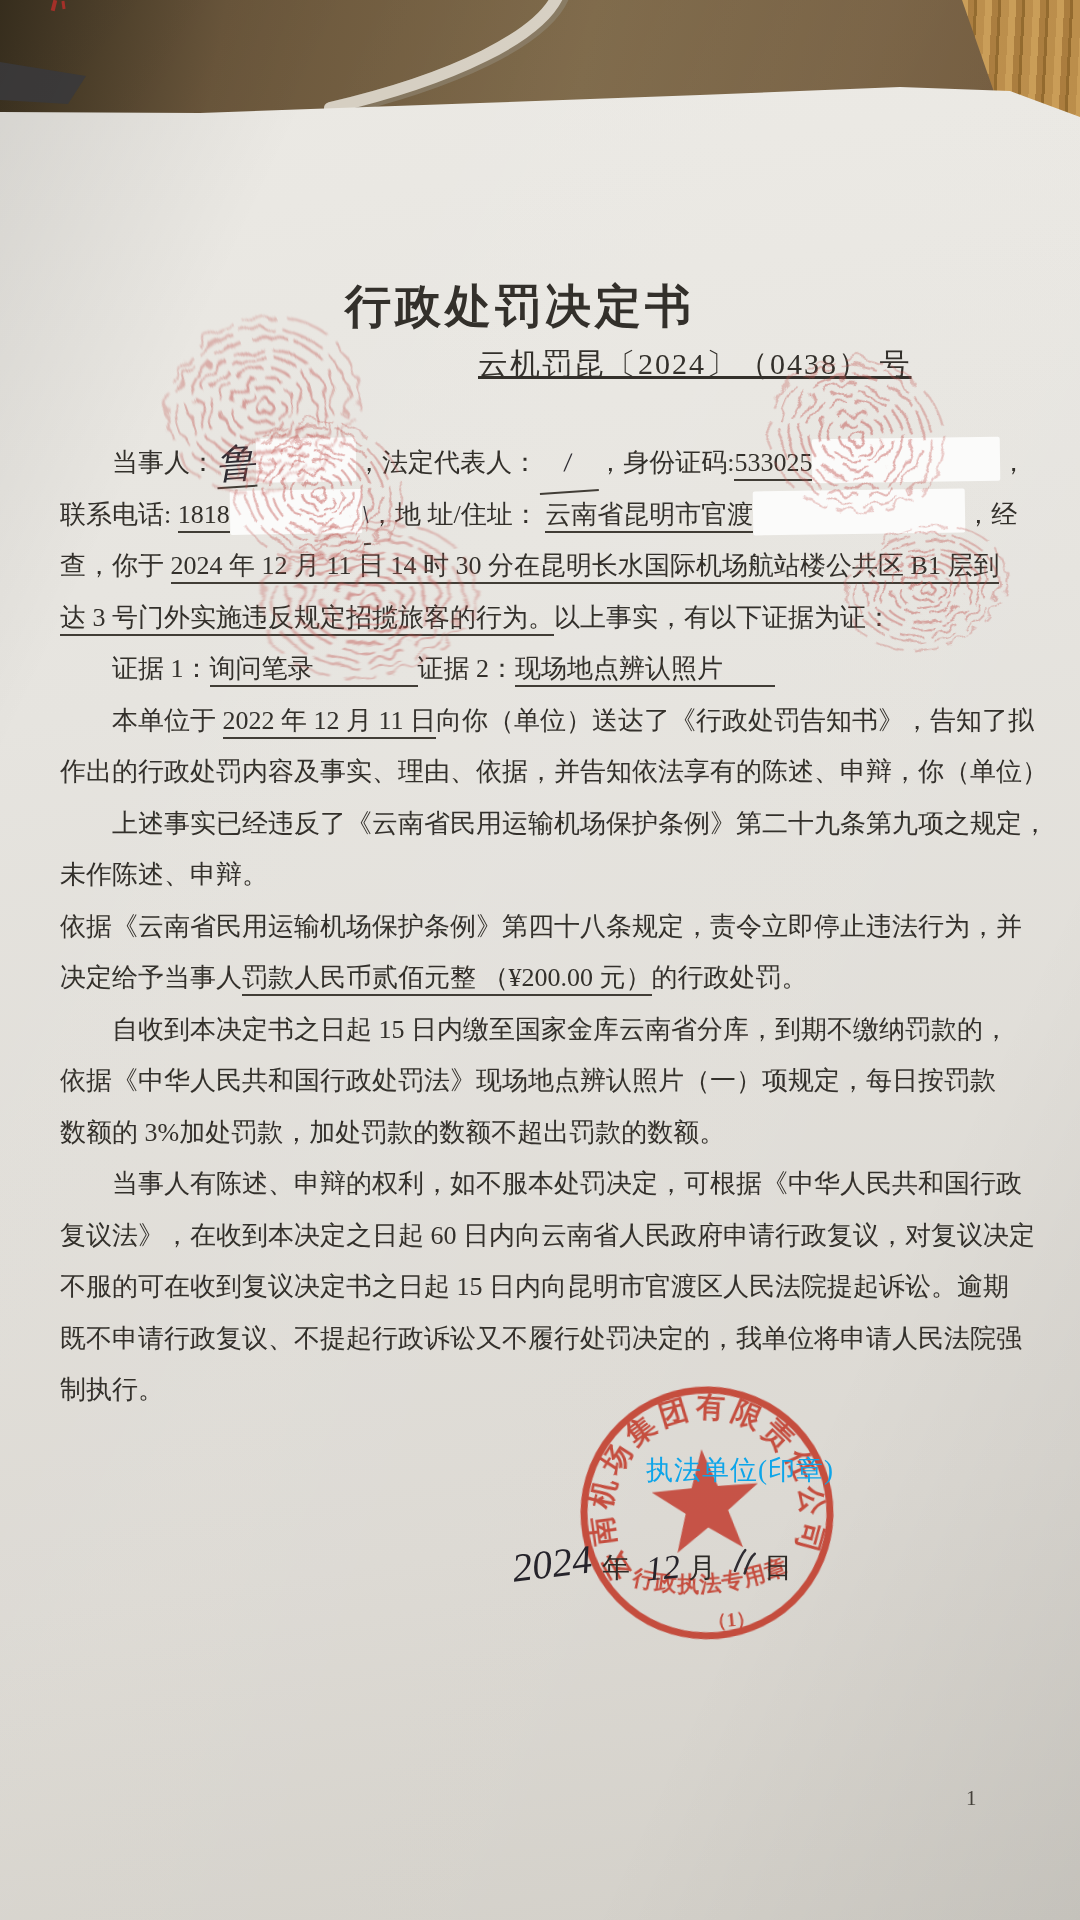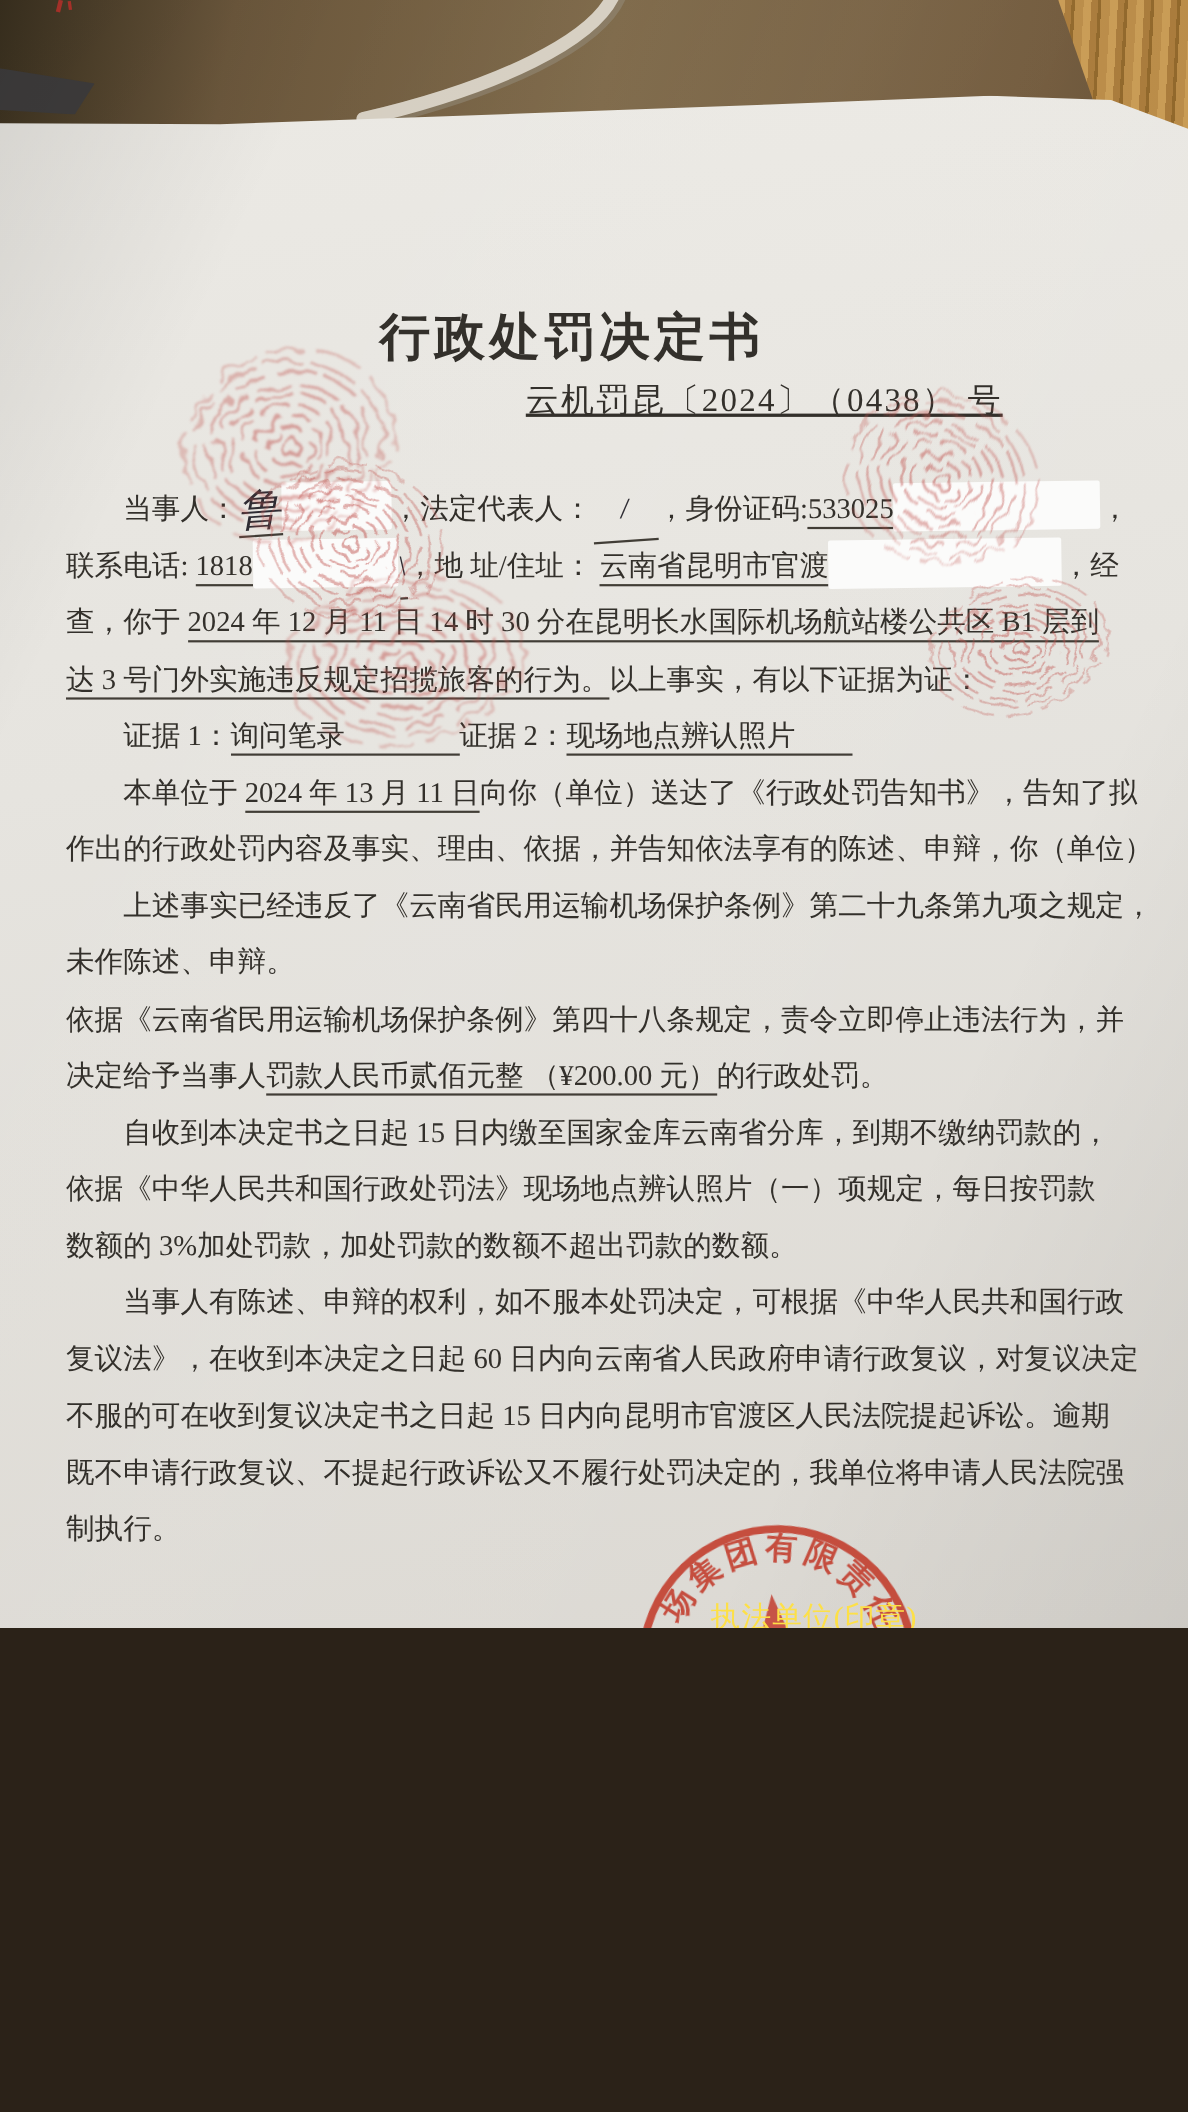--- a/index.html
+++ b/index.html
@@ -1,16 +1,16 @@
 <!DOCTYPE html>
 <html><head>
 <meta charset="utf-8">
 <style>
   html,body{margin:0;padding:0;background:#2b2218;}
-  #page{position:relative;width:1080px;height:1480px;overflow:hidden;
+  #page{position:relative;width:1080px;height:1920px;overflow:hidden;
         font-family:"Liberation Serif","DejaVu Serif",serif;}
   
   .wall{position:absolute;inset:0;
     background:linear-gradient(100deg,#3c3220 0%,#6b573c 16%,#7d6848 42%,#70583a 72%,#4a3a26 100%);}
   .wall-vignette{position:absolute;inset:0;
     background:radial-gradient(120% 60% at 50% 0%,rgba(0,0,0,0) 55%,rgba(0,0,0,.25) 100%);}
   .wood{position:absolute;left:0;top:0;width:1080px;height:130px;
     clip-path:polygon(962px 0,1080px 0,1080px 128px,1002px 115px);
     background:repeating-linear-gradient(93deg,#c89a52 0 7px,#a87938 7px 13px,#8f6527 13px 16px,#b98a45 16px 24px);}
   .dark-object{position:absolute;left:0;top:58px;width:92px;height:50px;
@@ -29,21 +29,21 @@
   .docnum{position:absolute;left:478px;top:344px;font-size:30px;letter-spacing:2px;text-decoration:underline;}
   #doc-lines{position:absolute;left:60px;top:437px;width:975px;font-size:26px;
     line-height:51.5px;white-space:nowrap;}
   .line{height:51.5px;}
   .u{border-bottom:2px solid #413d36;padding-bottom:2px;}
   .redact{display:inline-block;height:42px;background:#fbfbfa;vertical-align:-11px;
     transform:rotate(-0.8deg);border-radius:2px;}
   .redact.u{border-bottom:none;}
   .hw{display:inline-block;font-style:italic;color:#2e2c33;transform:rotate(-4deg);}
   .hw-big{font-size:40px;line-height:40px;vertical-align:-6px;}
-  .sign-label{position:absolute;left:646px;top:1452px;font-size:27px;letter-spacing:1px;color:#fde047;z-index:5;}
+  .sign-label{position:absolute;left:646px;top:1452px;font-size:27px;letter-spacing:1px;color:#0ea5e9;z-index:5;}
   .date-row{position:absolute;left:512px;top:1540px;z-index:5;color:#2c2a26;font-size:28px;
     display:flex;align-items:flex-end;}
   .date-row .hw-year{font-size:40px;font-style:italic;transform:rotate(-7deg);margin-right:4px;color:#26242b;}
   .date-row .hw-month{font-size:34px;font-style:italic;transform:rotate(-5deg);margin:0 2px 0 10px;color:#26242b;}
   .date-row .plabel{margin:0 6px;}
   .day-scribble{margin:0 2px 4px 8px;transform:rotate(9deg);}
   .page-num{position:absolute;left:966px;top:1786px;font-size:21px;color:#44403a;}
   
   .fx{position:absolute;left:0;top:0;z-index:3;pointer-events:none;}
   .bg-svg{position:absolute;left:0;top:0;z-index:0;pointer-events:none;}
@@ -70,21 +70,21 @@
   <div class="paper-light zpaper"></div>
 
   <div class="title ink ztext" style="position:absolute;">行政处罚决定书</div>
   <div class="docnum ink ztext">云机罚昆〔2024〕（0438） 号</div>
   <div id="doc-lines" class="ink ztext">
       <div class="line"><span>　　当事人：</span><span class="u hw hw-big">鲁</span><span class="redact u" style="width: 100px;"></span><span>，法定代表人：</span><span class="u hw">　/　</span><span>，身份证码:</span><span class="u">533025</span><span class="redact u" style="width: 188px;"></span><span>，</span></div>
       <div class="line"><span>联系电话: </span><span class="u">1818</span><span class="redact u" style="width: 132px;"></span><span class="u hw"> \</span><span>，地 址/住址： </span><span class="u">云南省昆明市官渡</span><span class="redact u" style="width: 212px;"></span><span>，经</span></div>
       <div class="line"><span>查，你于 </span><span class="u">2024 年 12 月 11 日 14 时 30 分在昆明长水国际机场航站楼公共区 B1 层到</span></div>
       <div class="line"><span class="u">达 3 号门外实施违反规定招揽旅客的行为。</span><span>以上事实，有以下证据为证：</span></div>
       <div class="line"><span>　　证据 1：</span><span class="u">询问笔录　　　　</span><span>证据 2：</span><span class="u">现场地点辨认照片　　</span></div>
-      <div class="line"><span>　　本单位于 </span><span class="u">2024 年 13 月 11 日</span><span>向你（单位）送达了《行政处罚告知书》，告知了拟</span></div>
+      <div class="line"><span>　　本单位于 </span><span class="u">2022 年 12 月 11 日</span><span>向你（单位）送达了《行政处罚告知书》，告知了拟</span></div>
       <div class="line"><span>作出的行政处罚内容及事实、理由、依据，并告知依法享有的陈述、申辩，你（单位）</span></div>
       <div class="line"><span>　　上述事实已经违反了《云南省民用运输机场保护条例》第二十九条第九项之规定，</span></div>
       <div class="line"><span>未作陈述、申辩。</span></div>
       <div class="line"><span>依据《云南省民用运输机场保护条例》第四十八条规定，责令立即停止违法行为，并</span></div>
       <div class="line"><span>决定给予当事人</span><span class="u">罚款人民币贰佰元整 （¥200.00 元）</span><span>的行政处罚。</span></div>
       <div class="line"><span>　　自收到本决定书之日起 15 日内缴至国家金库云南省分库，到期不缴纳罚款的，</span></div>
       <div class="line"><span>依据《中华人民共和国行政处罚法》现场地点辨认照片（一）项规定，每日按罚款</span></div>
       <div class="line"><span>数额的 3%加处罚款，加处罚款的数额不超出罚款的数额。</span></div>
       <div class="line"><span>　　当事人有陈述、申辩的权利，如不服本处罚决定，可根据《中华人民共和国行政</span></div>
       <div class="line"><span>复议法》，在收到本决定之日起 60 日内向云南省人民政府申请行政复议，对复议决定</span></div>

